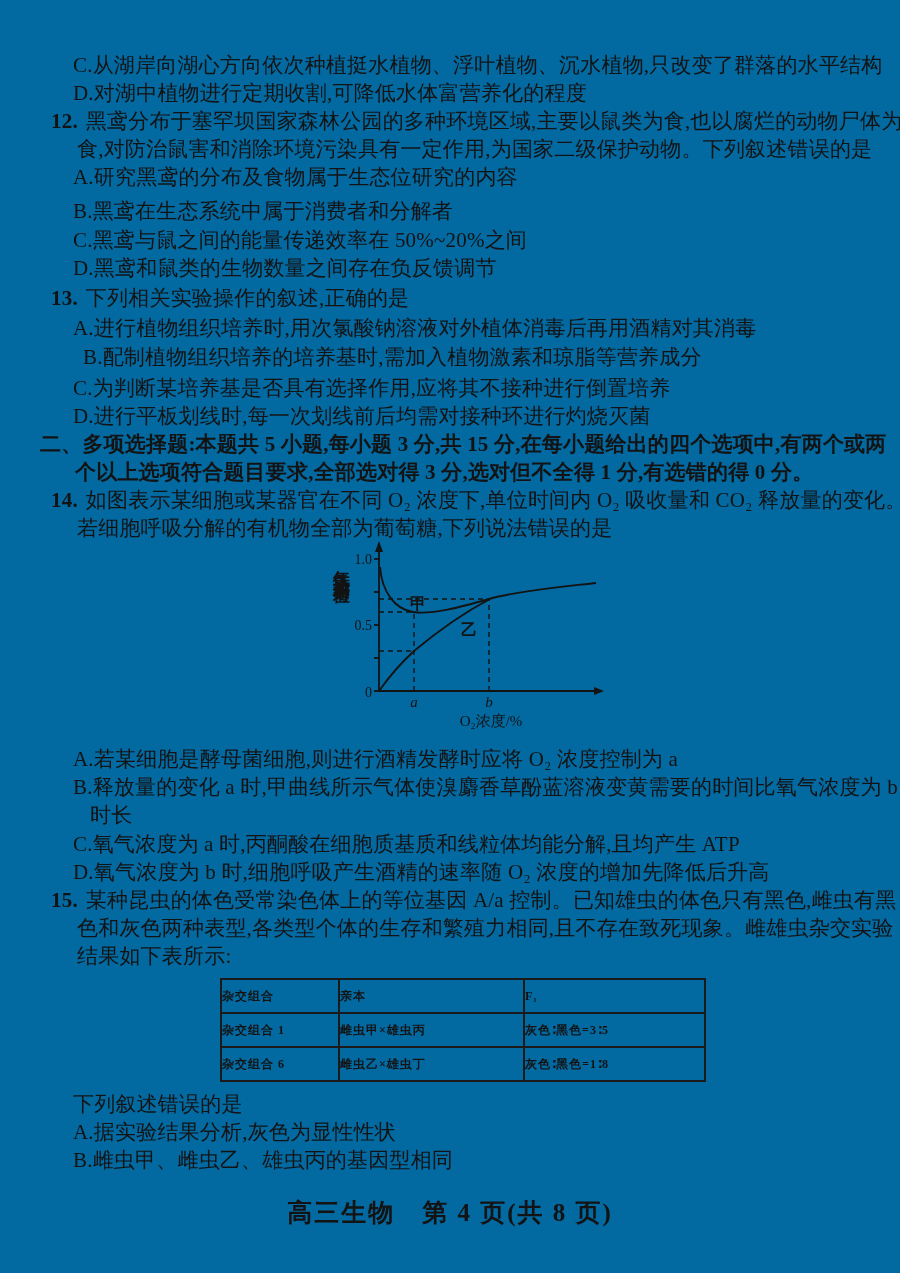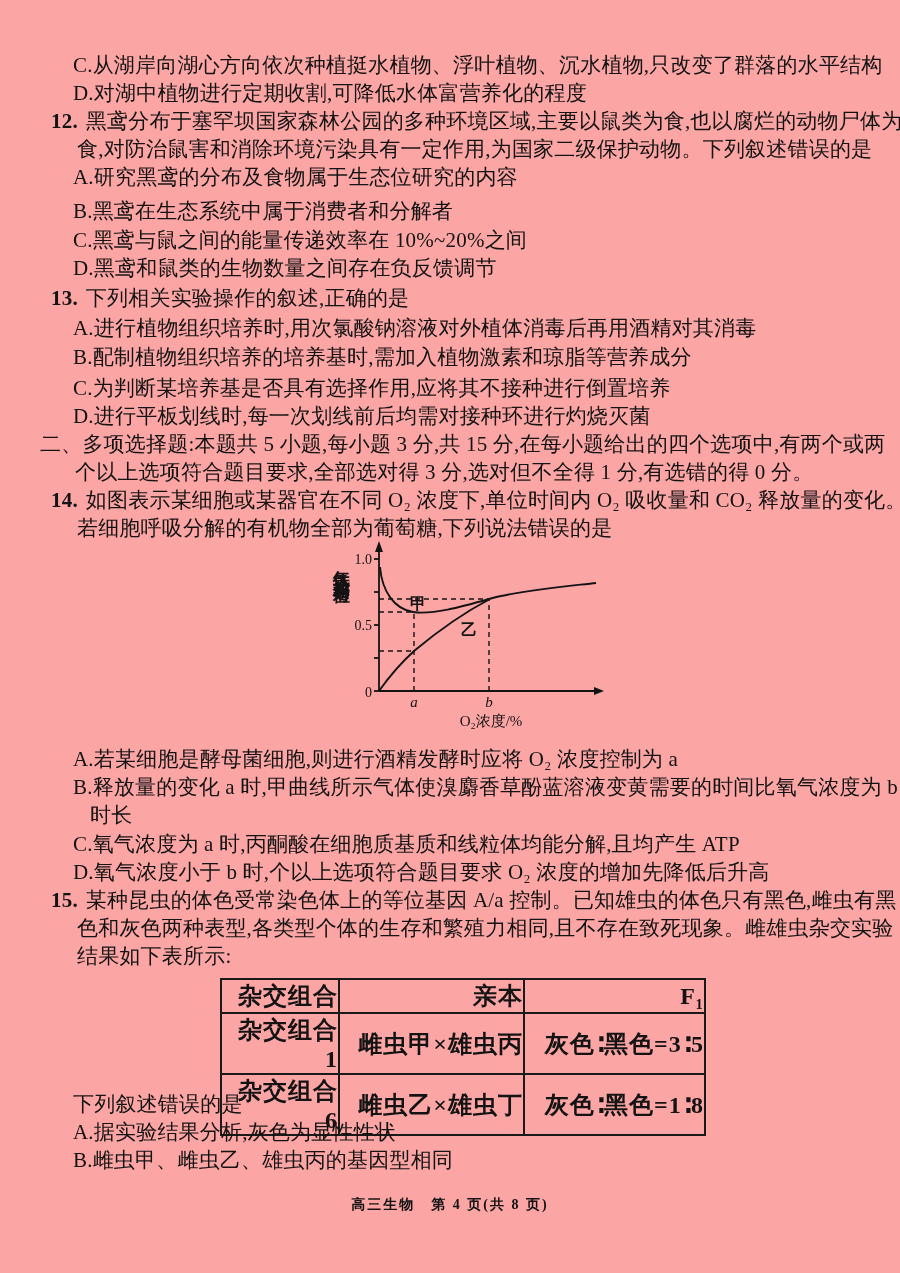--- a/index.html
+++ b/index.html
@@ -1,71 +1,71 @@
 <!DOCTYPE html>
 <html><head>
 <meta charset="utf-8">
 <style>
   html,body{margin:0;padding:0;background:#d8d8d8;}
   .page{
     position:relative; width:900px; height:1273px; margin:0 auto;
-    background:#fca5a5; color:#131313; overflow:hidden;
+    background:#0369a1; color:#131313; overflow:hidden;
     font-family:"Liberation Serif","DejaVu Serif",serif;
   }
   .line{
     position:absolute; font-size:21px; line-height:26px;
     white-space:nowrap; letter-spacing:0.2px;
   }
-  .bold{font-weight:normal;}
+  .bold{font-weight:bold;}
   .qnum{display:inline-block; margin-right:8px; font-weight:bold;}
   
   .chart{position:absolute; left:306px; top:541px; width:334px; height:200px;}
   .ylab{
     position:absolute; left:330px; top:556px; height:150px;
     writing-mode:vertical-rl; text-orientation:upright;
     font-size:17px; letter-spacing:3px; font-weight:bold;
   }
   svg text{font-family:"Liberation Serif","DejaVu Serif",serif; fill:#131313;}
   .tick-label{font-size:14px;}
   .curve-label{font-size:16px; font-weight:bold;}
   .ab{font-size:15px; font-style:italic;}
   .xlab{font-size:15px;}
   
   .cross-table{
     position:absolute; left:220px; top:978px; width:484px;
     border-collapse:collapse; table-layout:fixed;
-    font-size:24px; font-weight:bold; text-align:right;padding-left:20px;
+    font-size:12px; font-weight:bold; text-align:left;padding-left:20px;
   }
   .cross-table td,.cross-table th{
     border:2px solid #1a1a1a; padding:0; height:32px;
     font-weight:bold; letter-spacing:1px;
   }
   .footer{
     position:absolute; top:1196px; left:0; right:0;
-    text-align:center; font-size:14px; font-weight:bold; letter-spacing:2px;
+    text-align:center; font-size:25px; font-weight:bold; letter-spacing:2px;
   }
 </style>
 </head>
 <body>
 
 <div class="page">
 
   <div class="line" style="top:52px;left:73px">C.从湖岸向湖心方向依次种植挺水植物、浮叶植物、沉水植物,只改变了群落的水平结构</div>
   <div class="line" style="top:80px;left:73px">D.对湖中植物进行定期收割,可降低水体富营养化的程度</div>
 
   <div class="line" style="top:108px;left:51px"><span class="qnum">12.</span><span>黑鸢分布于塞罕坝国家森林公园的多种环境区域,主要以鼠类为食,也以腐烂的动物尸体为</span></div>
   <div class="line" style="top:136px;left:77px">食,对防治鼠害和消除环境污染具有一定作用,为国家二级保护动物。下列叙述错误的是</div>
   <div class="line" style="top:164px;left:73px">A.研究黑鸢的分布及食物属于生态位研究的内容</div>
   <div class="line" style="top:198px;left:73px">B.黑鸢在生态系统中属于消费者和分解者</div>
-  <div class="line" style="top:227px;left:73px">C.黑鸢与鼠之间的能量传递效率在 10%~20%之间</div>
+  <div class="line" style="top:227px;left:73px">C.黑鸢与鼠之间的能量传递效率在 50%~20%之间</div>
   <div class="line" style="top:255px;left:73px">D.黑鸢和鼠类的生物数量之间存在负反馈调节</div>
 
   <div class="line" style="top:285px;left:51px"><span class="qnum">13.</span><span>下列相关实验操作的叙述,正确的是</span></div>
   <div class="line" style="top:315px;left:73px">A.进行植物组织培养时,用次氯酸钠溶液对外植体消毒后再用酒精对其消毒</div>
-  <div class="line" style="top:344px;left:73px">B.配制植物组织培养的培养基时,需加入植物激素和琼脂等营养成分</div>
+  <div class="line" style="top:344px;left:83px">B.配制植物组织培养的培养基时,需加入植物激素和琼脂等营养成分</div>
   <div class="line" style="top:375px;left:73px">C.为判断某培养基是否具有选择作用,应将其不接种进行倒置培养</div>
   <div class="line" style="top:403px;left:73px">D.进行平板划线时,每一次划线前后均需对接种环进行灼烧灭菌</div>
 
   <div class="line bold" style="top:431px;left:40px">二、多项选择题:本题共 5 小题,每小题 3 分,共 15 分,在每小题给出的四个选项中,有两个或两</div>
   <div class="line bold" style="top:459px;left:75px">个以上选项符合题目要求,全部选对得 3 分,选对但不全得 1 分,有选错的得 0 分。</div>
 
   <div class="line" style="top:487px;left:51px"><span class="qnum">14.</span><span>如图表示某细胞或某器官在不同 O₂ 浓度下,单位时间内 O₂ 吸收量和 CO₂ 释放量的变化。</span></div>
   <div class="line" style="top:515px;left:77px">若细胞呼吸分解的有机物全部为葡萄糖,下列说法错误的是</div>
 
   <div class="ylab">气体交换相对值</div>
@@ -108,21 +108,21 @@
       <text class="curve-label" x="155" y="94">乙</text>
 
       <text class="xlab" x="185" y="185" text-anchor="middle">O₂浓度/%</text>
     </svg>
   </div>
 
   <div class="line" style="top:746px;left:73px">A.若某细胞是酵母菌细胞,则进行酒精发酵时应将 O₂ 浓度控制为 a</div>
   <div class="line" style="top:774px;left:73px">B.释放量的变化 a 时,甲曲线所示气体使溴麝香草酚蓝溶液变黄需要的时间比氧气浓度为 b</div>
   <div class="line" style="top:802px;left:90px">时长</div>
   <div class="line" style="top:831px;left:73px">C.氧气浓度为 a 时,丙酮酸在细胞质基质和线粒体均能分解,且均产生 ATP</div>
-  <div class="line" style="top:859px;left:73px">D.氧气浓度小于 b 时,个以上选项符合题目要求 O₂ 浓度的增加先降低后升高</div>
+  <div class="line" style="top:859px;left:73px">D.氧气浓度为 b 时,细胞呼吸产生酒精的速率随 O₂ 浓度的增加先降低后升高</div>
 
   <div class="line" style="top:887px;left:51px"><span class="qnum">15.</span><span>某种昆虫的体色受常染色体上的等位基因 A/a 控制。已知雄虫的体色只有黑色,雌虫有黑</span></div>
   <div class="line" style="top:915px;left:77px">色和灰色两种表型,各类型个体的生存和繁殖力相同,且不存在致死现象。雌雄虫杂交实验</div>
   <div class="line" style="top:943px;left:77px">结果如下表所示:</div>
 
   <table class="cross-table">
     <colgroup>
         <col style="width:118px">
         <col style="width:185px">
         <col style="width:181px">

